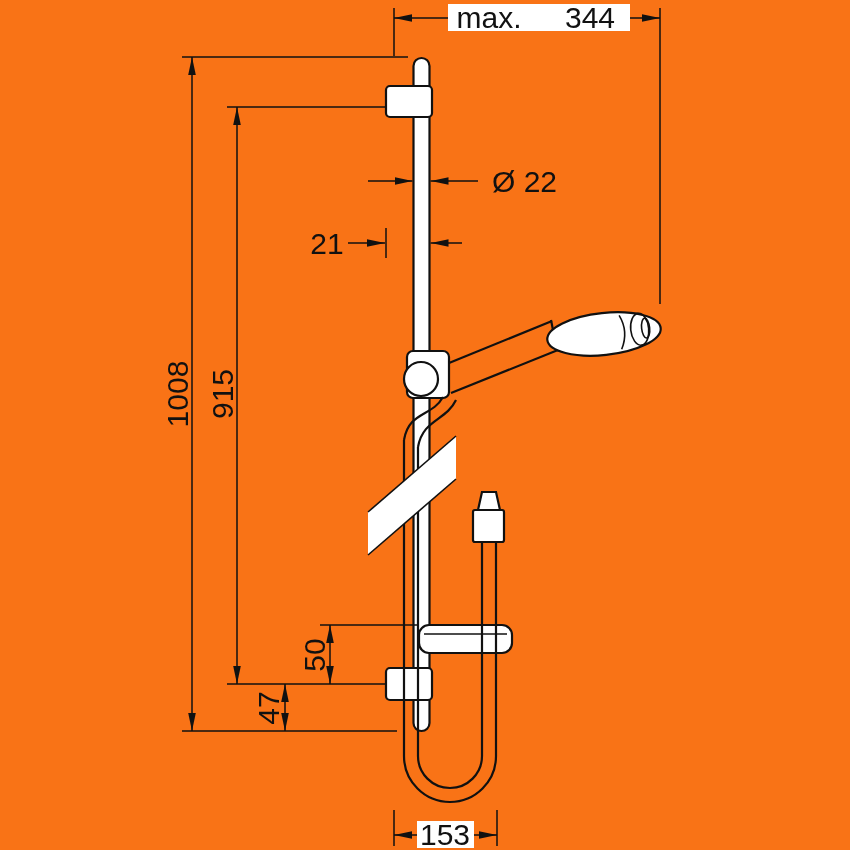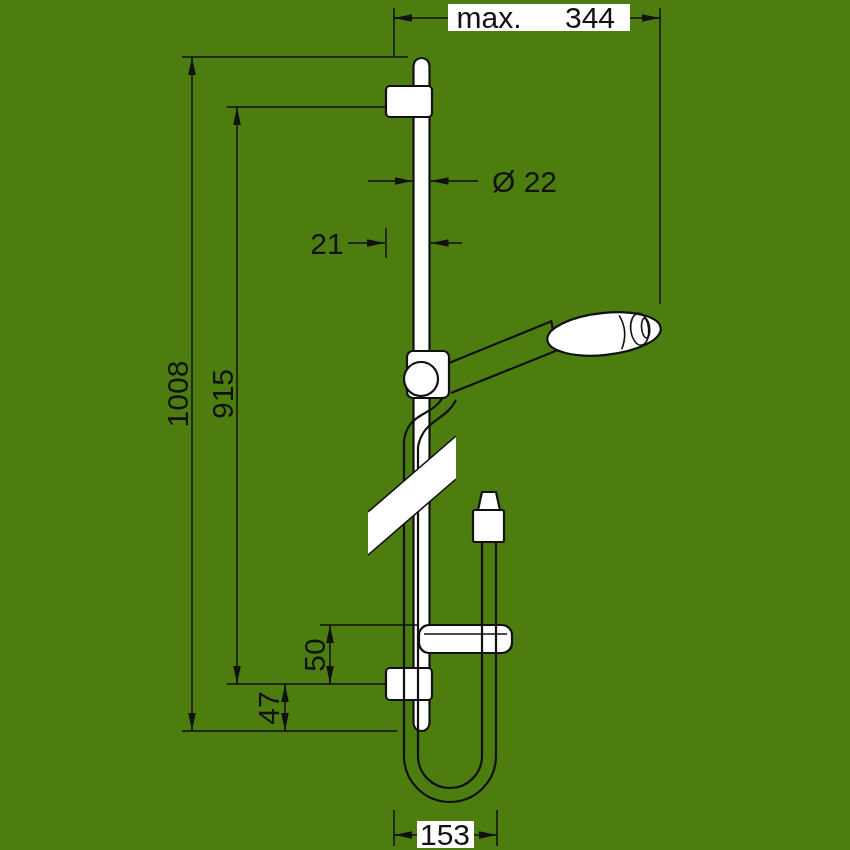--- a/index.html
+++ b/index.html
@@ -1,16 +1,16 @@
 <!DOCTYPE html>
 <html><head>
 <meta charset="utf-8">
 <style>
   html,body{margin:0;padding:0;background:#ffffff;}
-  .stage{position:relative;width:850px;height:850px;background:#4d7c0f;overflow:hidden;
+  .stage{position:relative;width:850px;height:850px;background:#f97316;overflow:hidden;
          font-family:"Liberation Sans",sans-serif;}
   svg{display:block;}
   .outline{fill:#ffffff;stroke:#111111;stroke-width:2.2;}
   .line{fill:none;stroke:#111111;stroke-width:2.2;}
   .thin{fill:none;stroke:#111111;stroke-width:1.6;}
   .dim{fill:none;stroke:#111111;stroke-width:1.5;}
   .halo{fill:#ffffff;stroke:none;}
   .dimtext{font-family:"Liberation Sans",sans-serif;font-size:30px;fill:#111111;}
 </style>
 </head>

